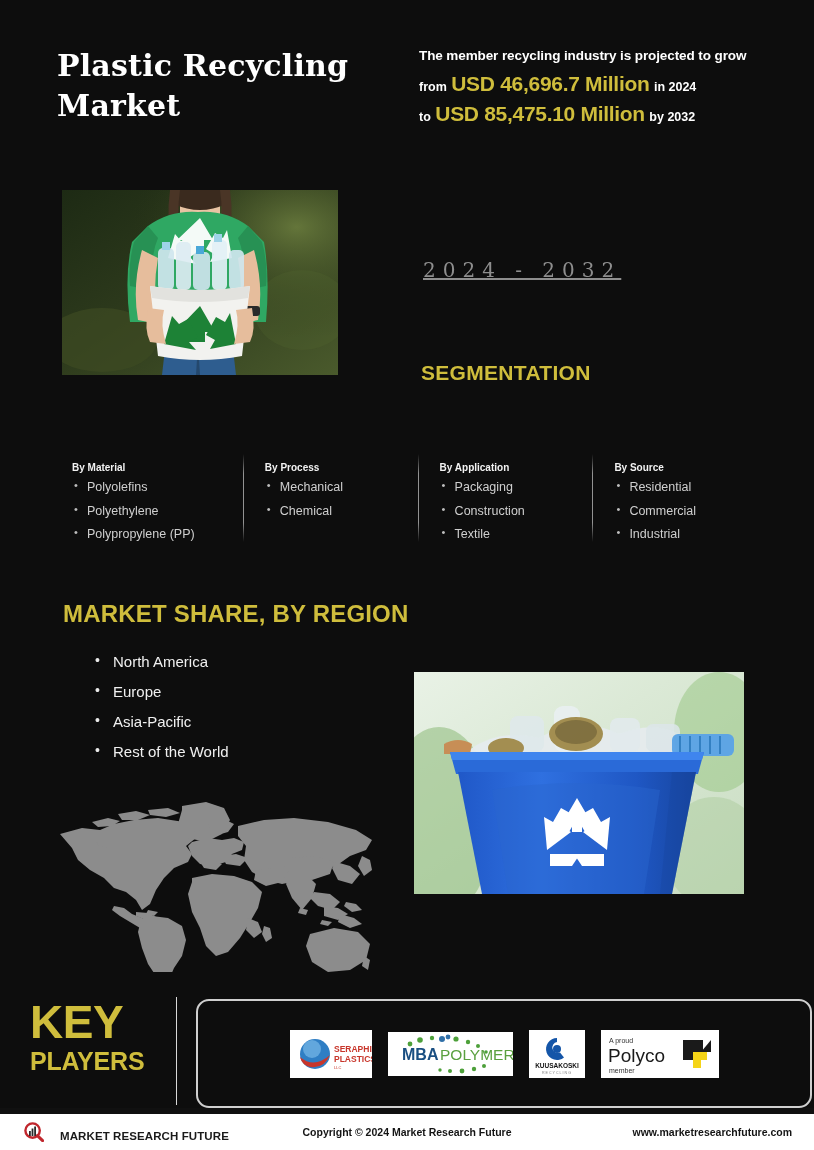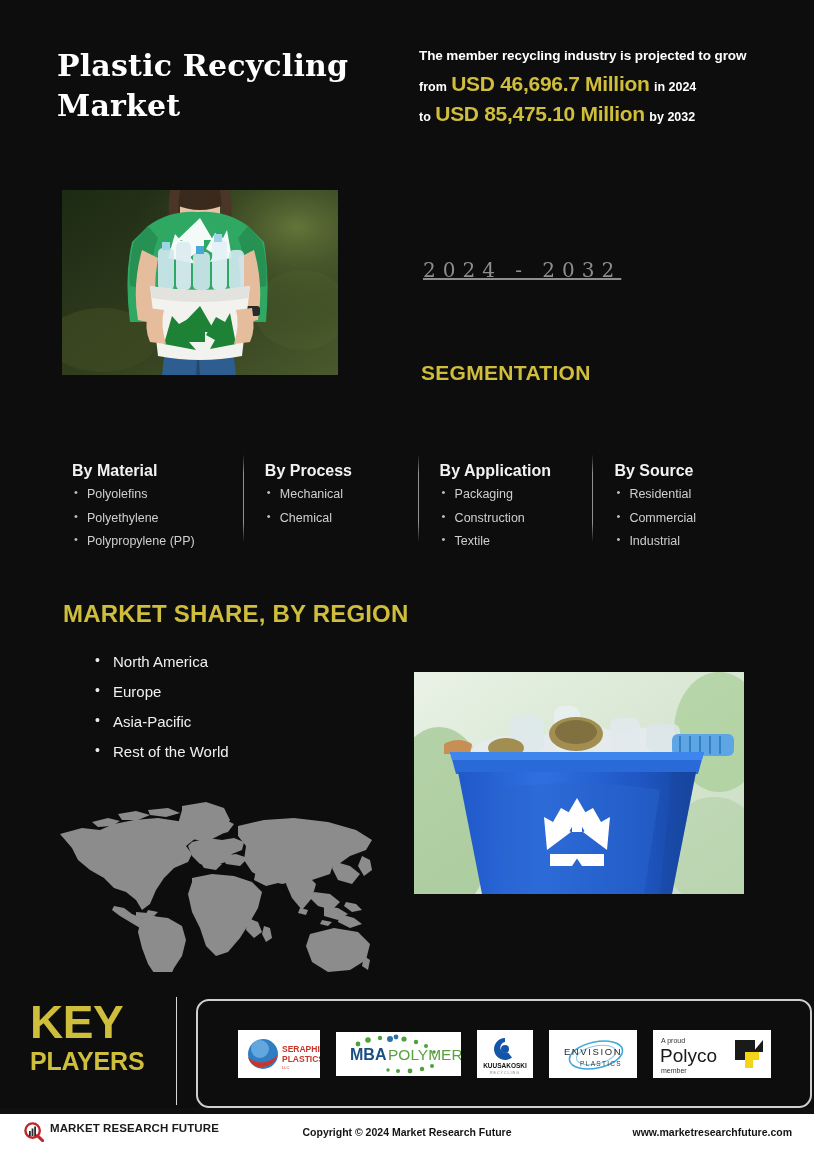--- a/index.html
+++ b/index.html
@@ -57,21 +57,21 @@
   }
   .seg-col{position:relative;padding-right:12px;}
   .seg-col.c0{width:200px;}
   .seg-col.c1{width:180px;}
   .seg-col.c2{width:180px;}
   .seg-col.c3{width:150px;}
   .seg-col .divider{
     position:absolute;left:-22px;top:-8px;width:1px;height:88px;
     background:linear-gradient(to bottom,rgba(255,255,255,0) 0%,rgba(255,255,255,.55) 22%,rgba(255,255,255,.55) 78%,rgba(255,255,255,0) 100%);
   }
-  .seg-h{font-size:16px;font-weight:700;color:#f2f2f2;margin-bottom:8px;}
+  .seg-h{font-size:10px;font-weight:700;color:#f2f2f2;margin-bottom:8px;}
   .seg-li{
     font-size:12.5px;color:#cfcfcf;line-height:1;margin-bottom:11px;
     padding-left:15px;position:relative;font-weight:400;
   }
   .seg-li:before{
     content:"\2022";position:absolute;left:2px;top:-1px;color:#bdbdbd;font-size:11px;
   }
 
   
   .ms-title{
@@ -101,21 +101,21 @@
   }
   .logo{background:#fff;display:flex;align-items:center;justify-content:center;overflow:hidden;}
   .logo svg{display:block;}
 
   
   .foot-strip{position:absolute;left:0;top:1108px;width:814px;height:6px;background:#101010;}
   .footer{
     position:absolute;left:0;top:1114px;width:814px;height:36px;background:#ffffff;
     display:flex;align-items:center;color:#111;
   }
-  .f-logo{position:absolute;left:24px;display:flex;align-items:flex-start;gap:6px;}
+  .f-logo{position:absolute;left:24px;display:flex;align-items:flex-end;gap:16px;}
   .f-logo .lbl{font-size:11.5px;font-weight:700;letter-spacing:.1px;color:#1a1a1a;}
   .f-copy{position:absolute;left:0;width:814px;text-align:center;font-size:10.5px;font-weight:700;color:#141414;}
   .f-url{position:absolute;right:22px;font-size:10.5px;font-weight:700;color:#141414;}
 </style>
 </head>
 <body>
 
 <div class="page">
 
   <div class="title">Plastic Recycling Market</div>
@@ -411,29 +411,20 @@
     <div class="logo" style="width:56px;height:48px;">
       <svg width="56" height="48" viewBox="0 0 56 48">
         <rect width="56" height="48" fill="#fff"></rect>
         <path d="M28 8 a11 11 0 1 0 7 19.5 l-4 -5 a5.5 5.5 0 1 1 -3 -10.5 z" fill="#1455a8"></path>
         <circle cx="28" cy="19" r="4" fill="#1455a8"></circle>
         <text x="28" y="38" text-anchor="middle" font-family="Liberation Sans,sans-serif" font-size="6.5" font-weight="700" fill="#111">KUUSAKOSKI</text>
         <text x="28" y="44" text-anchor="middle" font-family="Liberation Sans,sans-serif" font-size="3.6" letter-spacing="1" fill="#777">RECYCLING</text>
       </svg>
     </div>
 
-    <div class="logo" style="width:88px;height:48px;">
-      <svg width="88" height="48" viewBox="0 0 88 48">
-        <rect width="88" height="48" fill="#fff"></rect>
-        <ellipse cx="47" cy="25" rx="27" ry="13" fill="none" stroke="#3fa8dc" stroke-width="1.6" transform="rotate(-12 47 25)"></ellipse>
-        <ellipse cx="47" cy="25" rx="20" ry="9" fill="none" stroke="#8ccbe8" stroke-width="1.1" transform="rotate(-12 47 25)"></ellipse>
-        <text x="44" y="25" text-anchor="middle" font-family="Liberation Sans,sans-serif" font-size="9.5" letter-spacing="1.6" fill="#2a2a2a">ENVISION</text>
-        <text x="52" y="36" text-anchor="middle" font-family="Liberation Sans,sans-serif" font-size="6.5" letter-spacing="1.3" fill="#3a3a3a">PLASTICS</text>
-      </svg>
-    </div>
 
     <div class="logo" style="width:118px;height:48px;">
       <svg width="118" height="48" viewBox="0 0 118 48">
         <rect width="118" height="48" fill="#fff"></rect>
         <text x="8" y="13" font-family="Liberation Sans,sans-serif" font-size="7" fill="#333">A proud</text>
         <text x="7" y="32" font-family="Liberation Sans,sans-serif" font-size="19" fill="#1a1a1a">Polyco</text>
         <text x="8" y="43" font-family="Liberation Sans,sans-serif" font-size="7" fill="#333">member</text>
         <path d="M82 10 l20 0 l0 12 l-10 0 l0 8 l-10 0 z" fill="#1a1a1a"></path>
         <path d="M92 22 l14 0 l0 8 l-6 0 l0 8 l-8 0 z" fill="#f5d417"></path>
         <path d="M100 22 l10 -12 l0 12 z" fill="#1a1a1a"></path>

